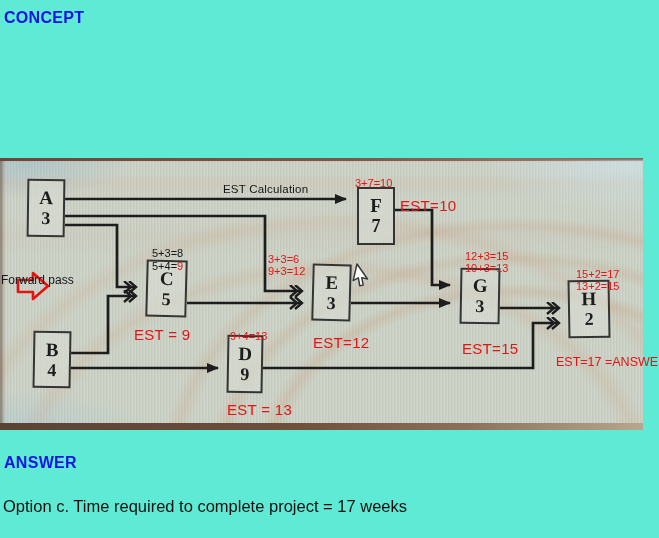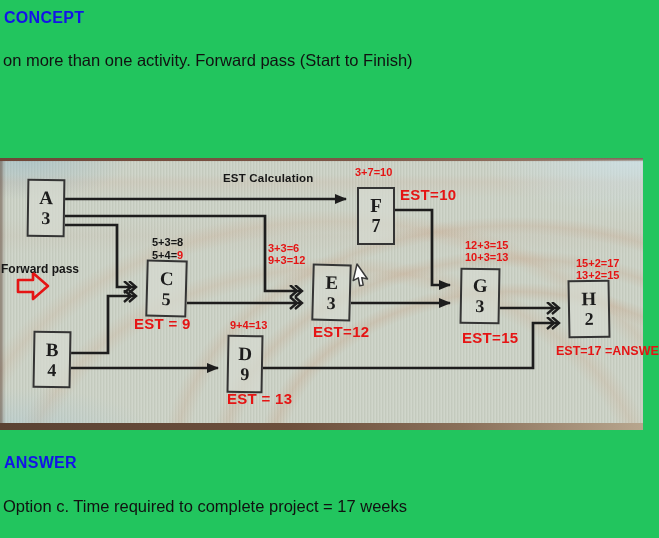--- a/index.html
+++ b/index.html
@@ -1,18 +1,18 @@
 <!DOCTYPE html>
 <html><head>
 <meta charset="utf-8">
 <style>
   * { margin:0; padding:0; box-sizing:border-box; }
   html,body { background:#ffffff; }
   .stage {
-    position:relative; width:659px; height:538px; background:#22c55e;
+    position:relative; width:659px; height:538px; background:#5eead4;
     font-family:"Liberation Sans", sans-serif; overflow:hidden;
   }
   .abs { position:absolute; }
   .heading {
     font-weight:bold; font-size:16px; color:#1313e8; letter-spacing:0.3px;
   }
   .bodytext { font-size:16.5px; color:#111; line-height:21.5px; }
 
   
   .photo {
@@ -40,37 +40,36 @@
     position:absolute;
     background:rgba(214,218,208,0.72);
     border:2px solid #343434;
     display:flex; flex-direction:column; align-items:center; justify-content:center;
     font-family:"Liberation Serif", serif; font-weight:bold; color:#1c1c1c;
     gap:1px;
   }
   .node .nl { font-size:19px; line-height:20px; }
   .node .nd { font-size:18px; line-height:19px; }
 
-  .lbl { position:absolute; white-space:nowrap; font-weight:bold; }
+  .lbl { position:absolute; white-space:nowrap; font-weight:normal;margin-top:11px; }
   .lbl-black { color:#161616; font-size:11px; }
   .lbl-red   { color:#e51414; font-size:11px; }
   .lbl-est   { color:#e51414; font-size:15px; letter-spacing:0.3px; }
   .lbl-title { color:#161616; font-size:11.5px; letter-spacing:0.2px; }
   .lbl-fp    { color:#161616; font-size:12px; }
   .lbl-ans   { color:#e51414; font-size:12.5px; }
 </style>
 </head>
 <body>
 
 <div class="stage">
 
   <div class="abs heading" style="left:4px; top:9px;">CONCEPT</div>
 
   <div class="abs bodytext" style="left:3px; top:50px; width:650px;">
-    <div>on more than one activity. Forward pass (Start to Finish)</div>
   </div>
 
 
   <div class="photo" style="top:158px;">
     <div class="photo-top-line"></div>
 
     <svg width="643" height="272" style="position:absolute;left:0;top:0;">
       <defs>
         <marker id="ah-solid" markerUnits="userSpaceOnUse" markerWidth="13" markerHeight="11" refX="11" refY="5" orient="auto">
           <path d="M0 0 L12 5 L0 10 Z" fill="#1d1d1d"></path>

